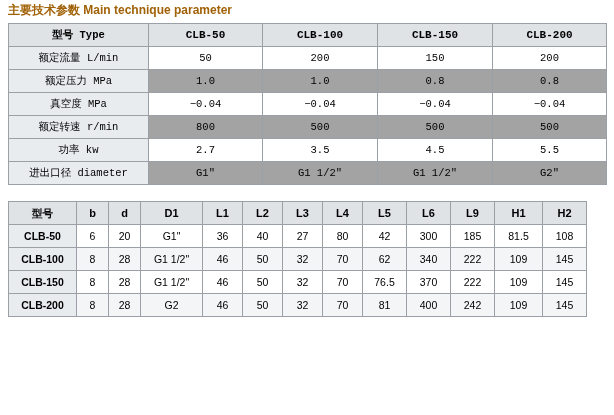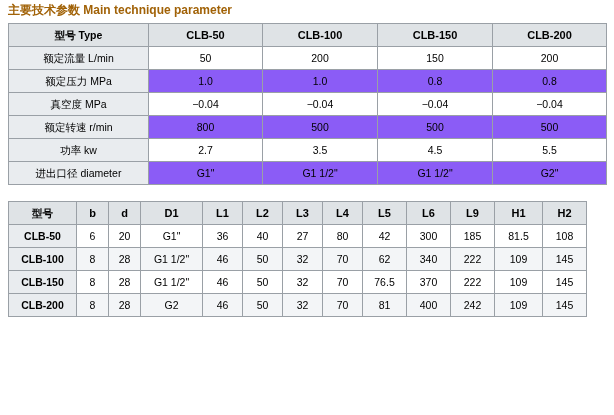--- a/index.html
+++ b/index.html
@@ -28,20 +28,21 @@
     color: #a16207;
   }
   table {
     border-collapse: collapse;
     table-layout: fixed;
   }
   .t1 {
     margin-left: 8px;
     width: 598px;
     font-size: 10.5px;
+    font-family: Liberation Mono, monospace;
   }
   .t2 {
     margin-left: 8px;
     width: 532px;
     font-size: 10.5px;
   }
   .t1 td, .t2 td {
     border: 1px solid #9aa0a6;
     text-align: center;
     vertical-align: middle;
@@ -60,21 +61,21 @@
   }
   .t1 .hdr, .t2 .hdr {
     background: #dfe3e6;
     font-weight: bold;
   }
   .t1 .hdr-first, .t2 .hdr-first {
     background: #dfe3e6;
     font-weight: bold;
   }
   .t1 tr.alt .val {
-    background: #8b5cf6;
+    background: #a3a3a3;
   }
   .t2 .rowlbl {
     background: #e9ecef;
     font-weight: bold;
   }
   .t2 tr.alt td.val {
     background: #f3f5f7;
   }
   .spacer {
     height: 16px;

